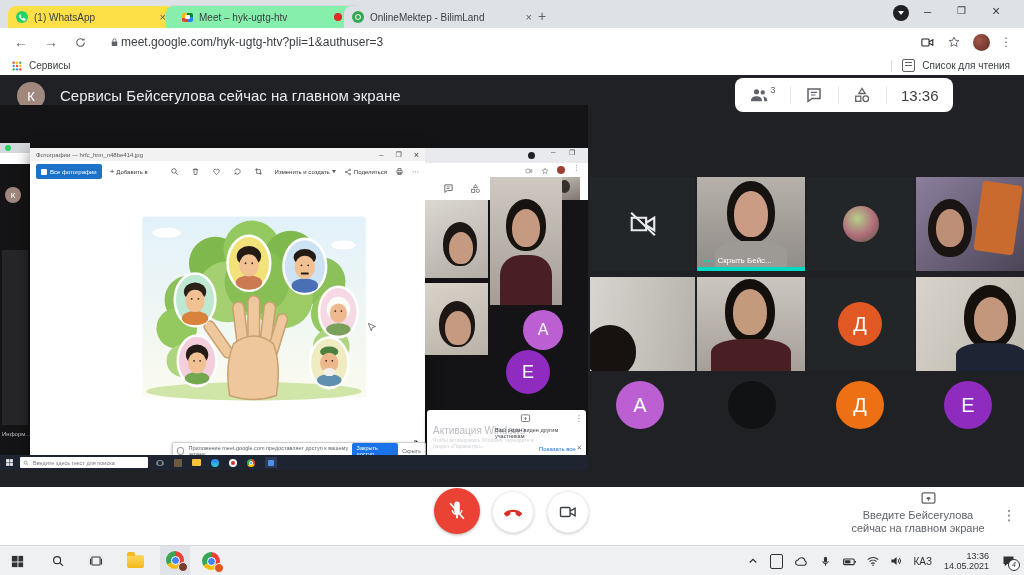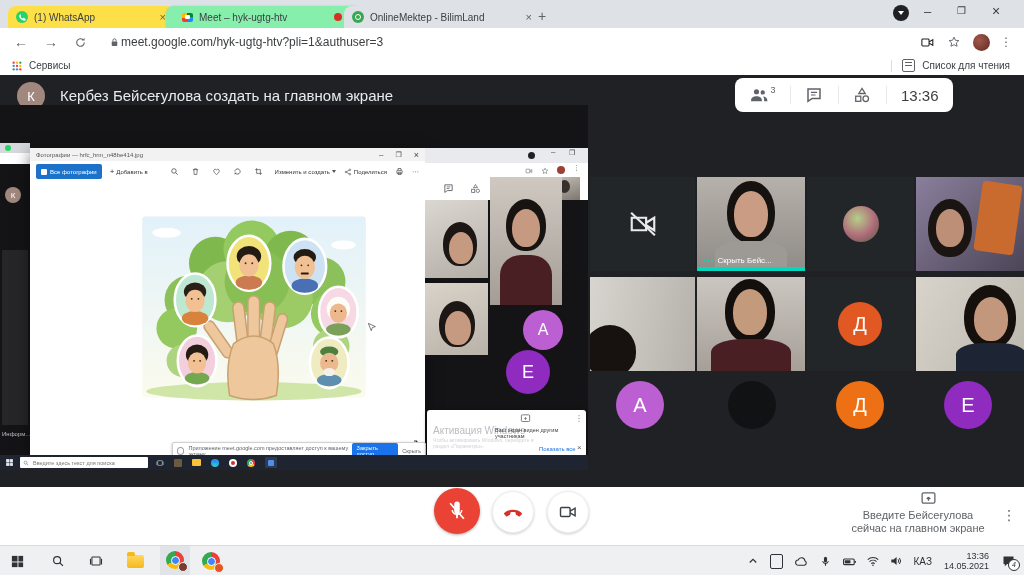--- a/index.html
+++ b/index.html
@@ -231,21 +231,21 @@
         <i style="position:absolute;left:2px;right:2px;top:5px;height:1.2px;background:#5f6368;"></i>
       </span>
     <span style="margin:0 14px 0 7px;font-size:10px;color:#3c4043;">Список для чтения</span>
   </div>
 
   <div class="ab" style="left:0;top:75px;width:1024px;height:470px;background:#202124;">
 
     <div class="ab avcircle" style="left:17px;top:7px;width:28px;height:28px;background:#a1887f;font-size:13px;">
         <span>К</span>
       </div>
-    <div class="ab" style="left:60px;top:12px;font-size:15px;color:#e8eaed;">Кербез Бейсеғулова создать на главном экране</div>
+    <div class="ab" style="left:60px;top:12px;font-size:15px;color:#e8eaed;">Сервисы Бейсеғулова сейчас на главном экране</div>
 
     <div class="ab row" style="left:735px;top:3px;width:218px;height:34px;background:#fff;border-radius:8px;justify-content:space-evenly;">
       <span class="row" style="gap:1px;">
         <svg class="ic" width="20" height="20">
             <use href="#s-people"></use>
           </svg>
         <span style="font-size:9px;color:#5f6368;align-self:flex-start;">3</span>
       </span>
       <span style="width:1px;height:18px;background:#e8eaed;"></span>
       <span>

